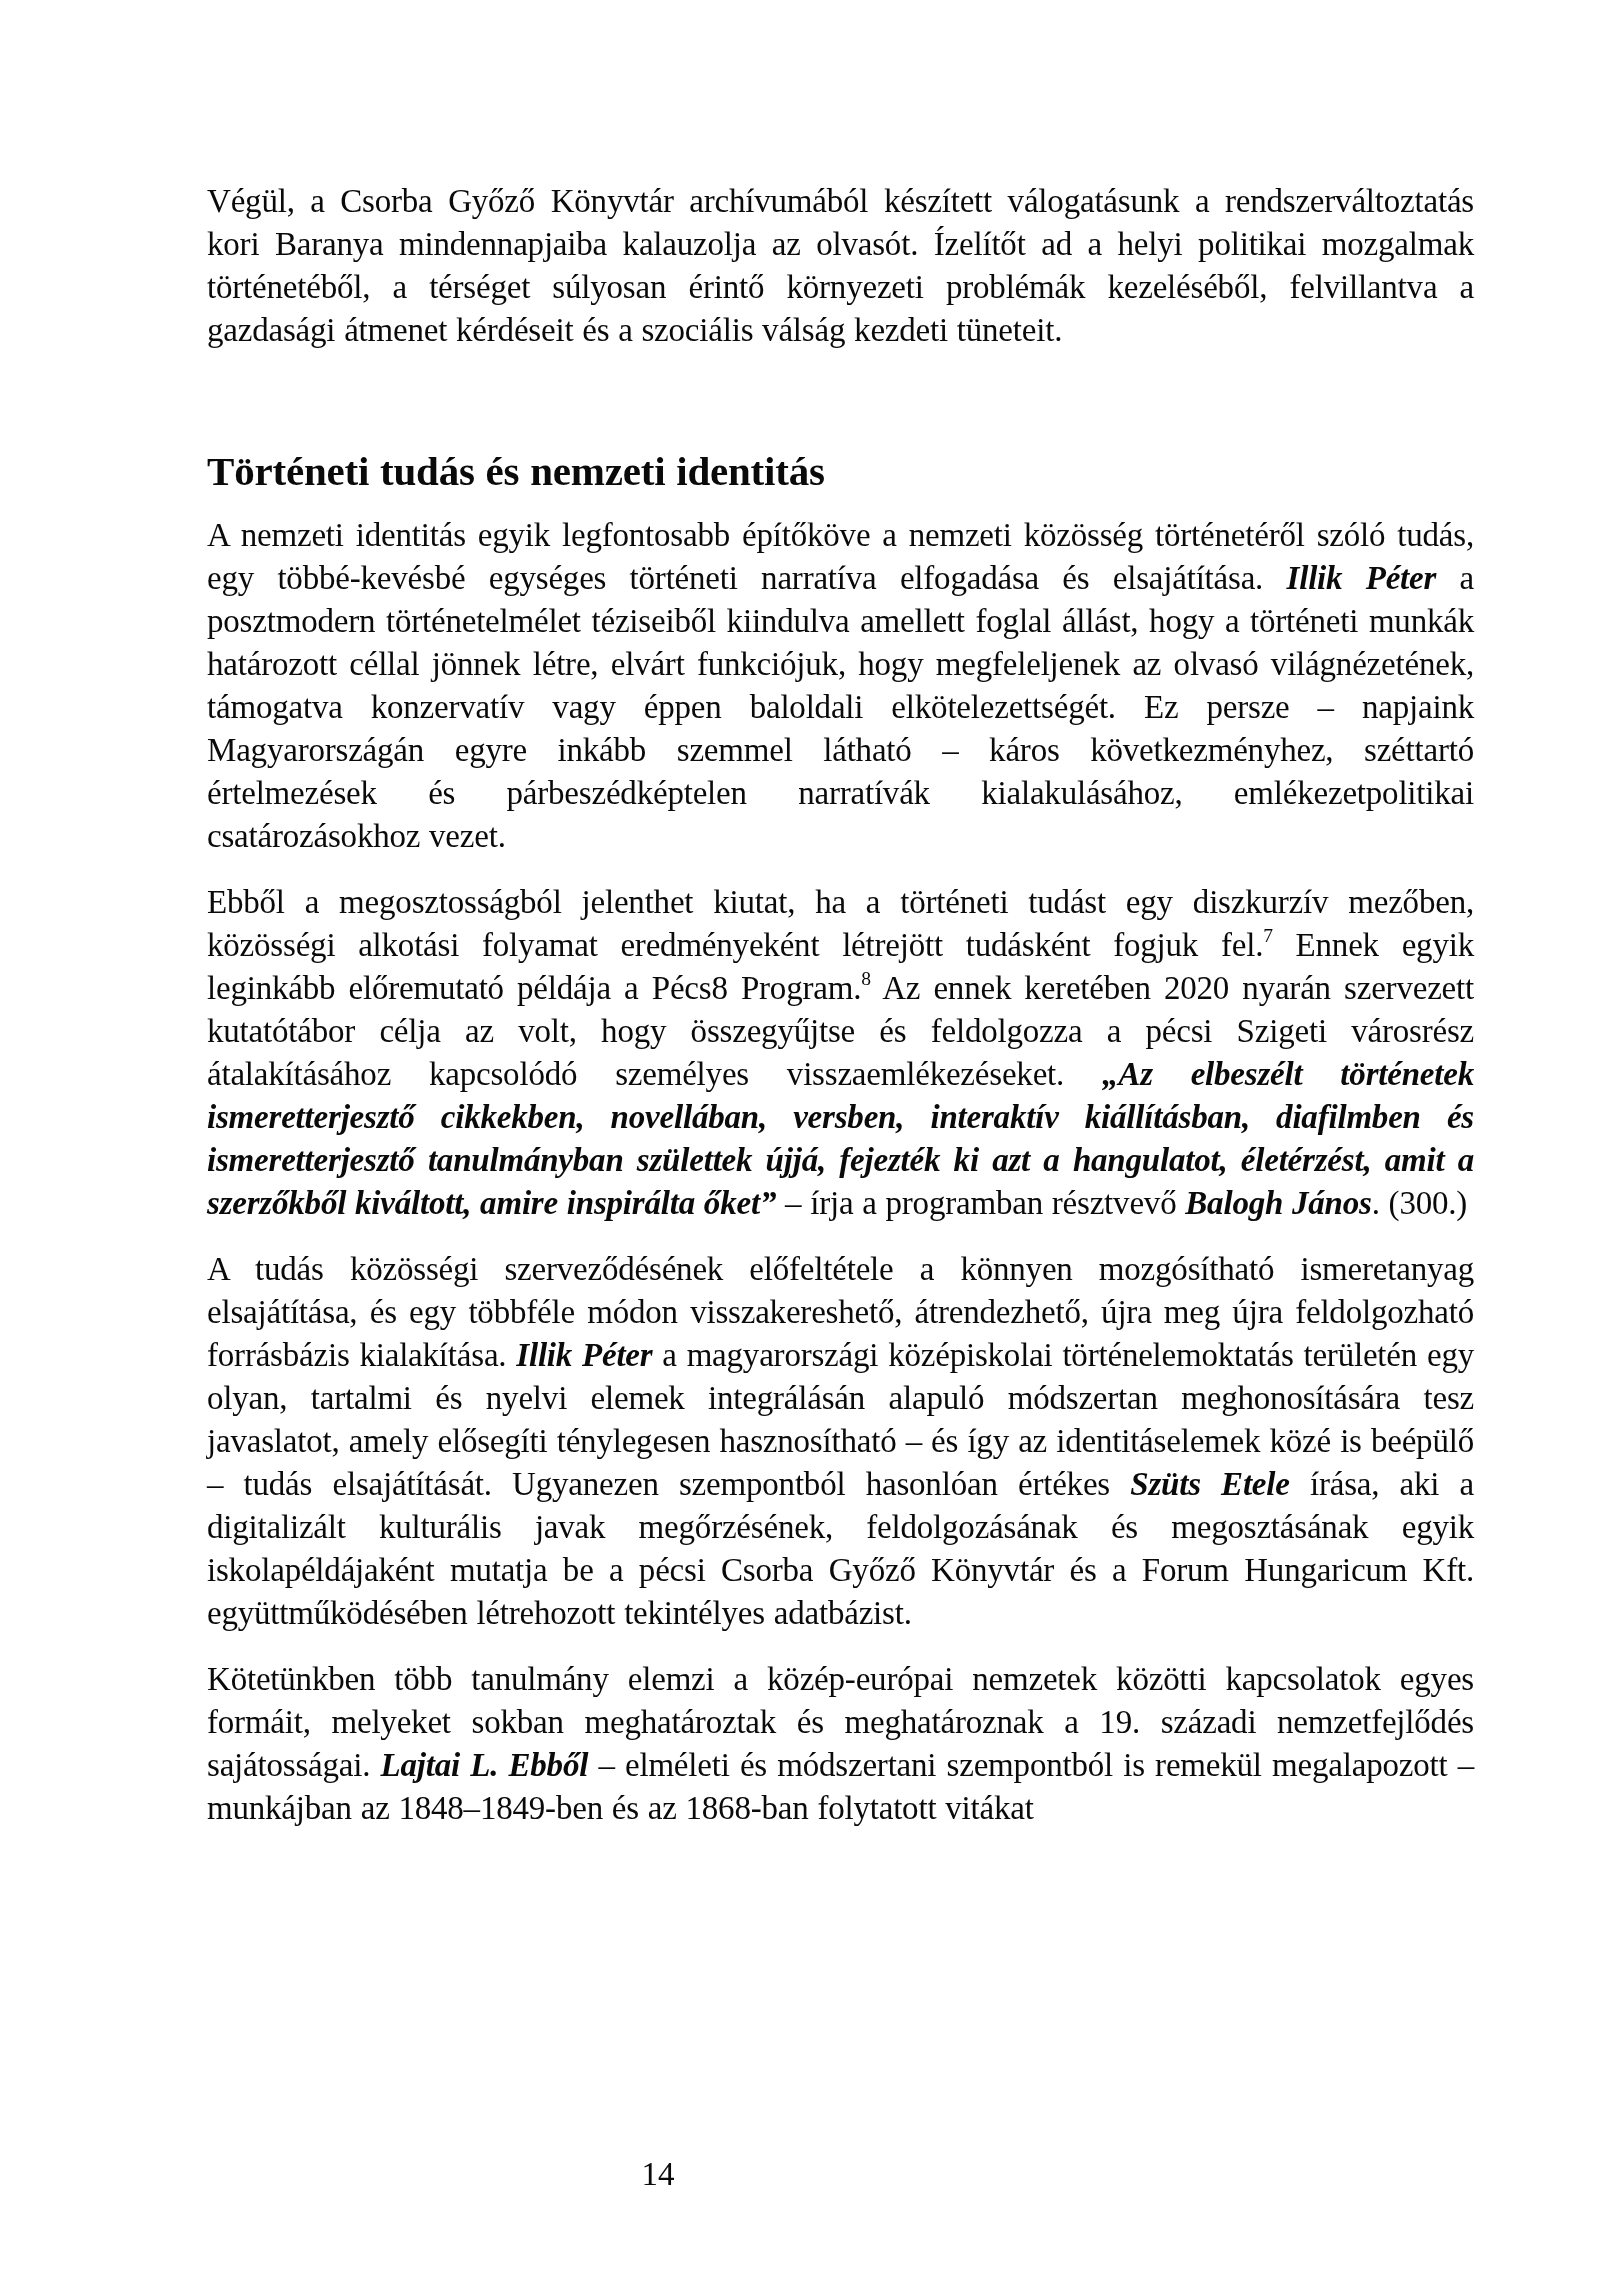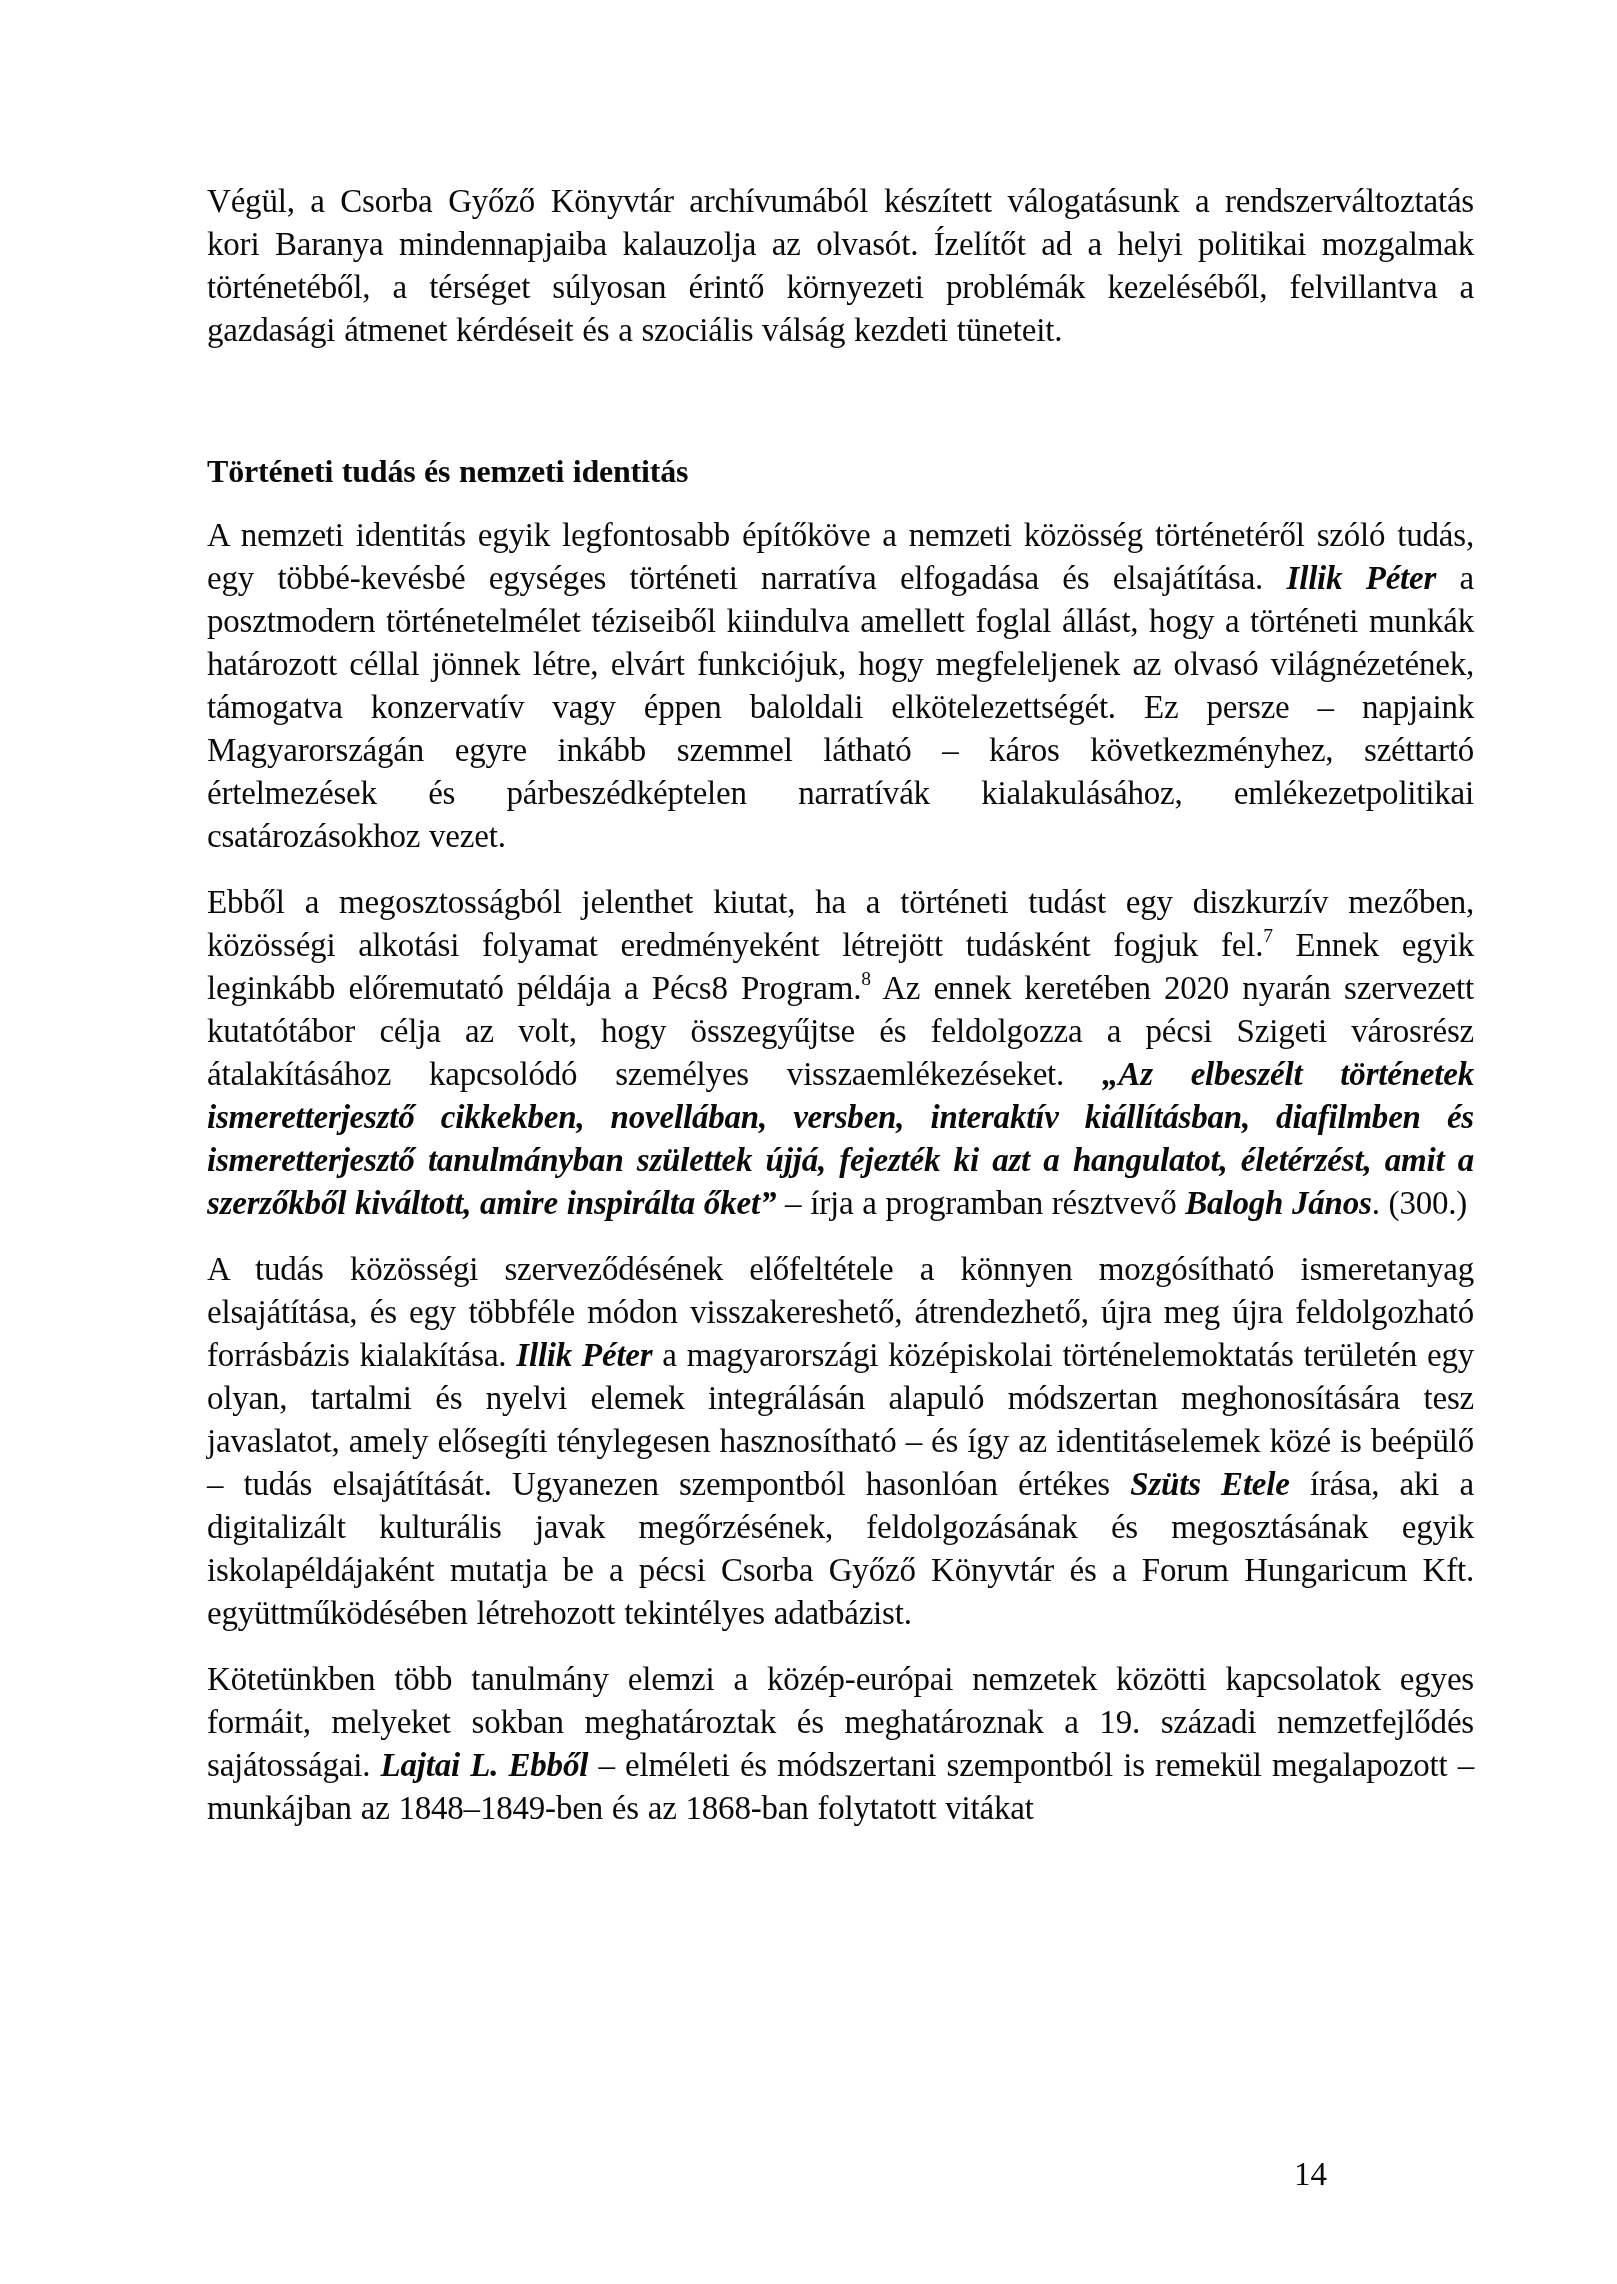--- a/index.html
+++ b/index.html
@@ -20,41 +20,41 @@
     line-height: 43px;
     text-align: justify;
     letter-spacing: -0.2px;
     word-spacing: 0.8px;
     margin-left: 32px;
   }
   .text-block p {
     margin: 0 0 23px 0;
   }
   .section-heading {
-    font-size: 32px;
+    font-size: 41px;
     font-weight: bold;
     line-height: 43px;
     margin: 98px 0 21px 0;
     text-align: left;
     letter-spacing: -0.2px;
   }
   em { font-style: italic; font-weight: bold; }
   sup.fn {
     font-size: 19.6px;
     line-height: 0;
     vertical-align: baseline;
     position: relative;
     top: -14.3px;
   }
   .page-footer {
     position: absolute;
     top: 2153px;
-    left: 13px;
+    left: 1px;
     width: 1314px;
-    text-align: right;
+    text-align: center;
   }
   .page-number {
     display: inline-block;
     font-size: 33px;
     line-height: 43px;
   }
 </style>
 </head>
 <body>
 

